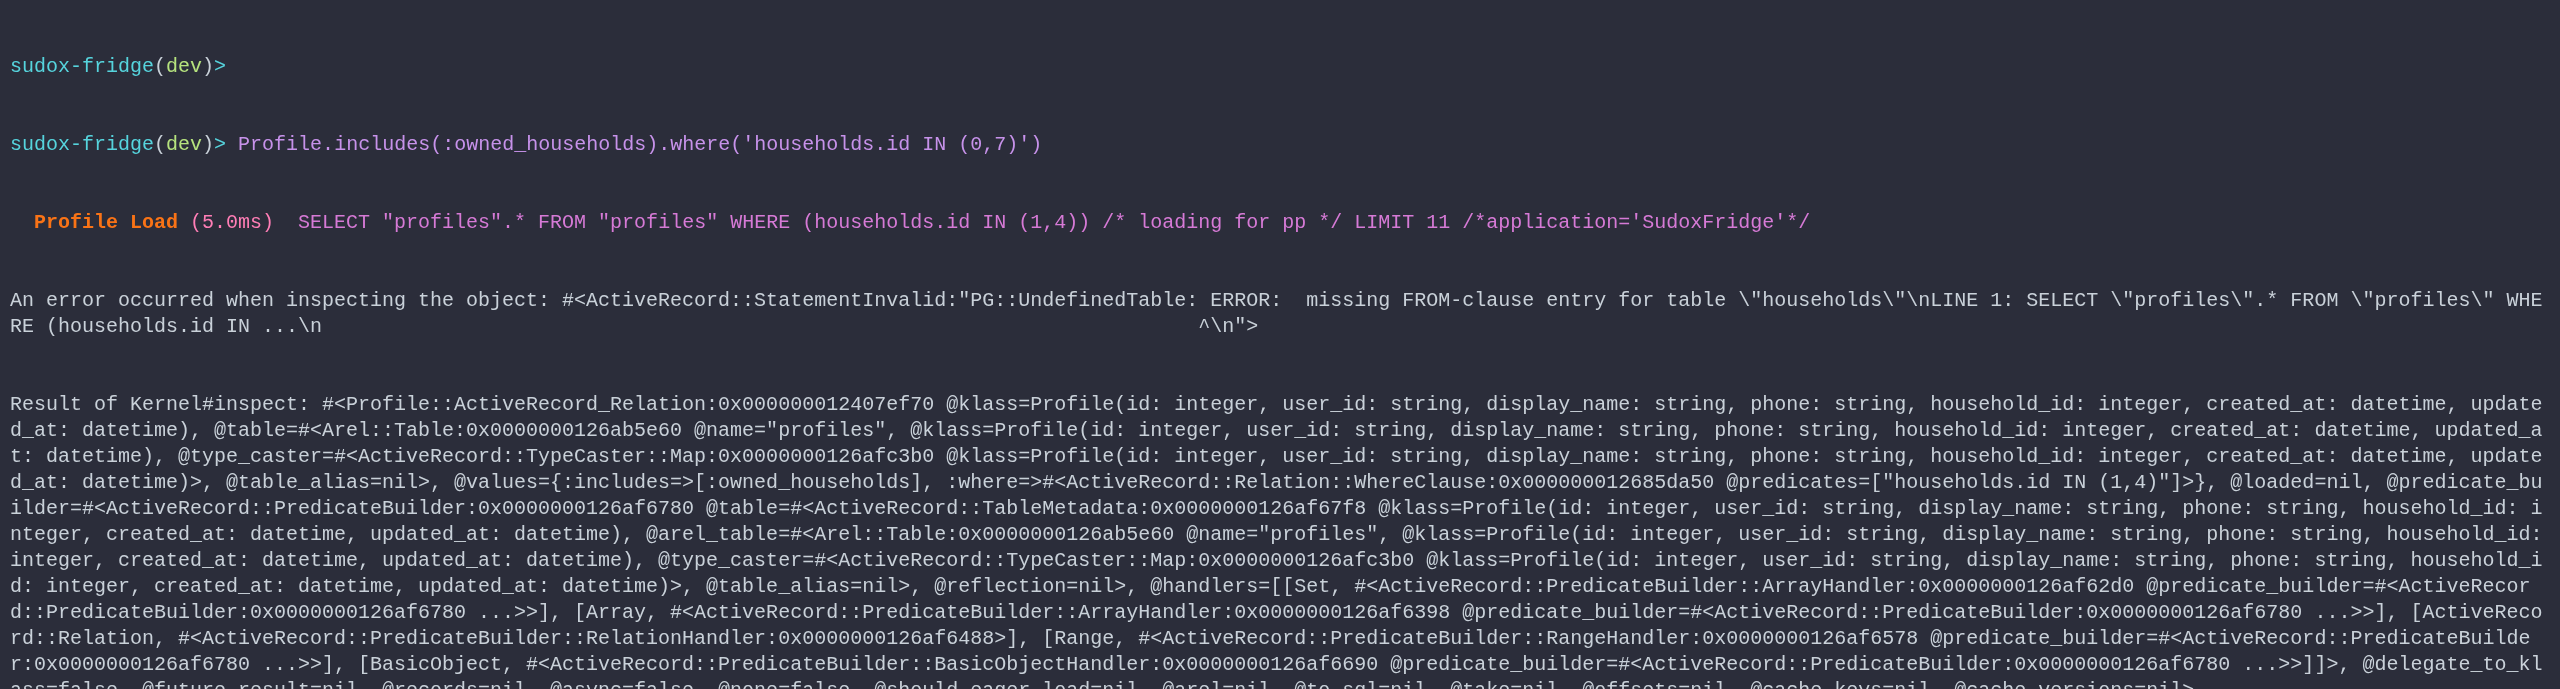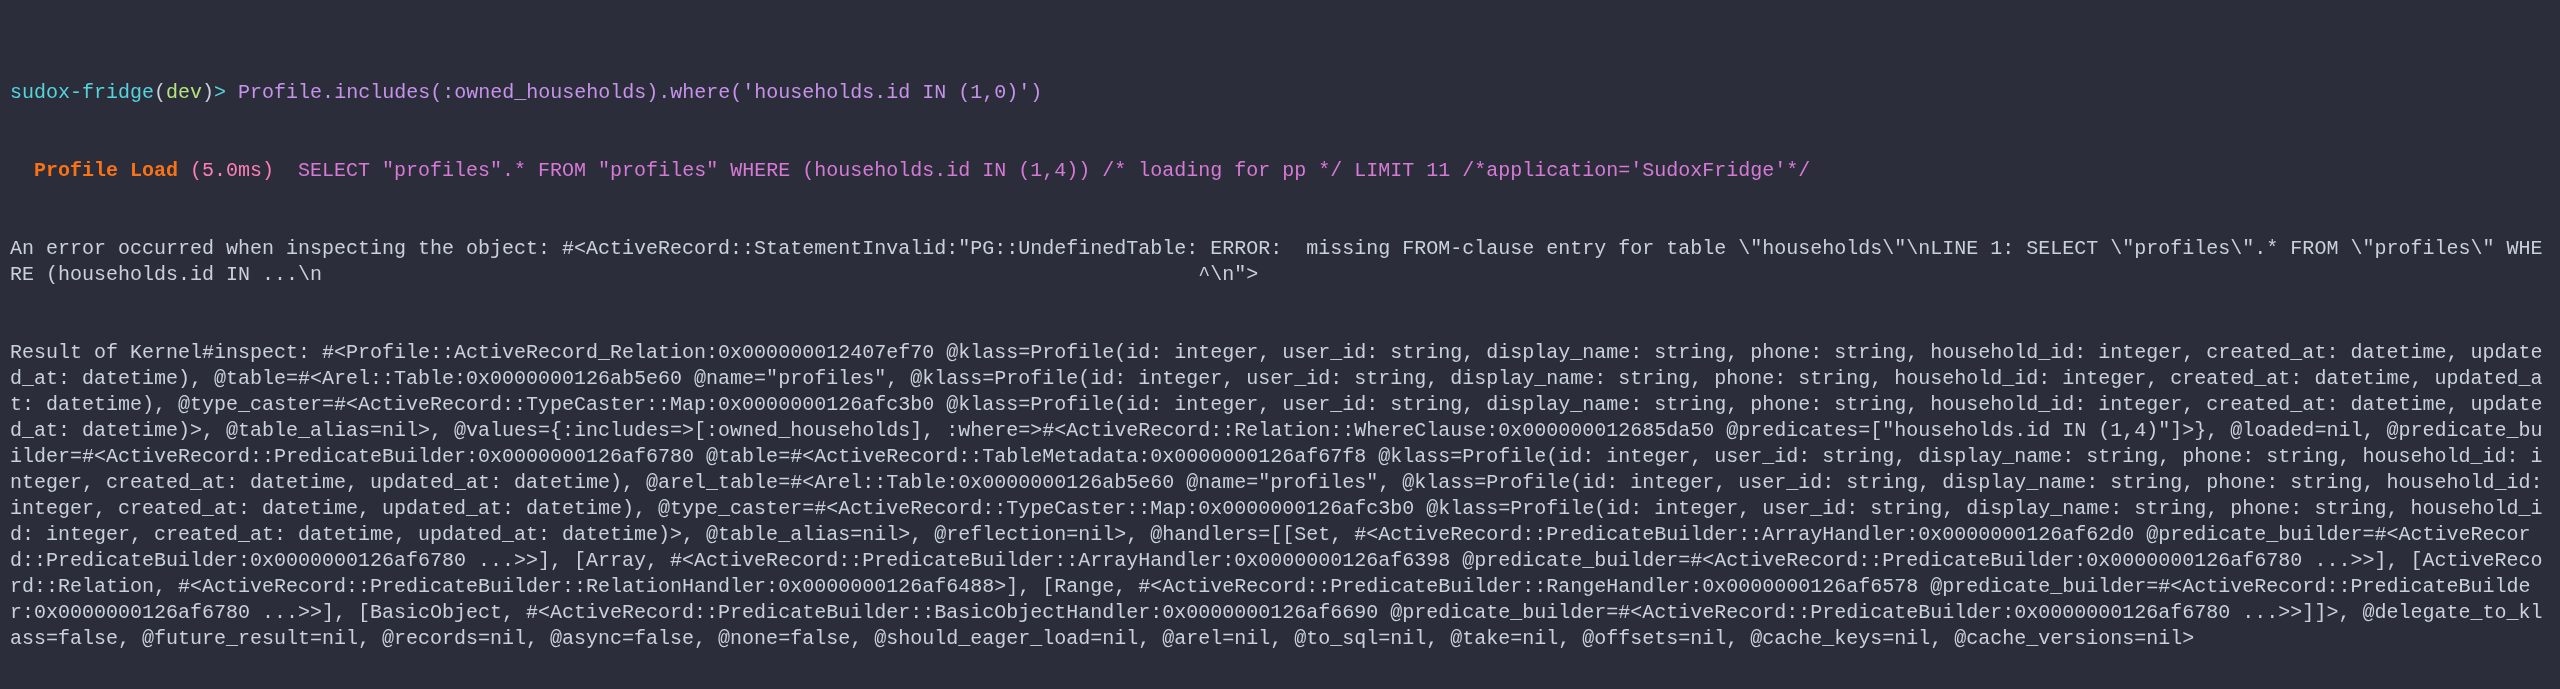--- a/index.html
+++ b/index.html
@@ -11,22 +11,23 @@
   .pink{color:#ff7eb6;}
   .dim{color:#c9d1d9;}
   .mag{color:#d67ad6;}
   .boldcyan{color:#f97316;font-weight:bold;}
 </style>
 </head>
 <body>
 
 <div class="term">
 
+<span class="ln"><span class="cyan">sudox-fridge</span><span class="dim">(</span><span class="green">dev</span><span class="dim">)</span><span class="cyan">&gt;</span></span>
 
-<span class="ln"><span class="cyan">sudox-fridge</span><span class="dim">(</span><span class="green">dev</span><span class="dim">)</span><span class="cyan">&gt;</span> <span class="purple">Profile.includes(:owned_households).where('households.id IN (1,0)')</span></span>
+<span class="ln"><span class="cyan">sudox-fridge</span><span class="dim">(</span><span class="green">dev</span><span class="dim">)</span><span class="cyan">&gt;</span> <span class="purple">Profile.includes(:owned_households).where('households.id IN (0,7)')</span></span>
 
 <span class="ln"><span class="boldcyan">  Profile Load </span><span class="pink">(5.0ms)</span><span class="mag">  SELECT "profiles".* FROM "profiles" WHERE (households.id IN (1,4)) /* loading for pp */ LIMIT 11 /*application='SudoxFridge'*/</span></span>
 
 <span class="ln dim">An error occurred when inspecting the object: #&lt;ActiveRecord::StatementInvalid:"PG::UndefinedTable: ERROR:  missing FROM-clause entry for table \"households\"\nLINE 1: SELECT \"profiles\".* FROM \"profiles\" WHERE (households.id IN ...\n                                                                         ^\n"&gt;</span>
 
 <span class="ln dim">Result of Kernel#inspect: #&lt;Profile::ActiveRecord_Relation:0x000000012407ef70 @klass=Profile(id: integer, user_id: string, display_name: string, phone: string, household_id: integer, created_at: datetime, updated_at: datetime), @table=#&lt;Arel::Table:0x0000000126ab5e60 @name="profiles", @klass=Profile(id: integer, user_id: string, display_name: string, phone: string, household_id: integer, created_at: datetime, updated_at: datetime), @type_caster=#&lt;ActiveRecord::TypeCaster::Map:0x0000000126afc3b0 @klass=Profile(id: integer, user_id: string, display_name: string, phone: string, household_id: integer, created_at: datetime, updated_at: datetime)&gt;, @table_alias=nil&gt;, @values={:includes=&gt;[:owned_households], :where=&gt;#&lt;ActiveRecord::Relation::WhereClause:0x000000012685da50 @predicates=["households.id IN (1,4)"]&gt;}, @loaded=nil, @predicate_builder=#&lt;ActiveRecord::PredicateBuilder:0x0000000126af6780 @table=#&lt;ActiveRecord::TableMetadata:0x0000000126af67f8 @klass=Profile(id: integer, user_id: string, display_name: string, phone: string, household_id: integer, created_at: datetime, updated_at: datetime), @arel_table=#&lt;Arel::Table:0x0000000126ab5e60 @name="profiles", @klass=Profile(id: integer, user_id: string, display_name: string, phone: string, household_id: integer, created_at: datetime, updated_at: datetime), @type_caster=#&lt;ActiveRecord::TypeCaster::Map:0x0000000126afc3b0 @klass=Profile(id: integer, user_id: string, display_name: string, phone: string, household_id: integer, created_at: datetime, updated_at: datetime)&gt;, @table_alias=nil&gt;, @reflection=nil&gt;, @handlers=[[Set, #&lt;ActiveRecord::PredicateBuilder::ArrayHandler:0x0000000126af62d0 @predicate_builder=#&lt;ActiveRecord::PredicateBuilder:0x0000000126af6780 ...&gt;&gt;], [Array, #&lt;ActiveRecord::PredicateBuilder::ArrayHandler:0x0000000126af6398 @predicate_builder=#&lt;ActiveRecord::PredicateBuilder:0x0000000126af6780 ...&gt;&gt;], [ActiveRecord::Relation, #&lt;ActiveRecord::PredicateBuilder::RelationHandler:0x0000000126af6488&gt;], [Range, #&lt;ActiveRecord::PredicateBuilder::RangeHandler:0x0000000126af6578 @predicate_builder=#&lt;ActiveRecord::PredicateBuilder:0x0000000126af6780 ...&gt;&gt;], [BasicObject, #&lt;ActiveRecord::PredicateBuilder::BasicObjectHandler:0x0000000126af6690 @predicate_builder=#&lt;ActiveRecord::PredicateBuilder:0x0000000126af6780 ...&gt;&gt;]]&gt;, @delegate_to_klass=false, @future_result=nil, @records=nil, @async=false, @none=false, @should_eager_load=nil, @arel=nil, @to_sql=nil, @take=nil, @offsets=nil, @cache_keys=nil, @cache_versions=nil&gt;</span>
 
 
 
 

